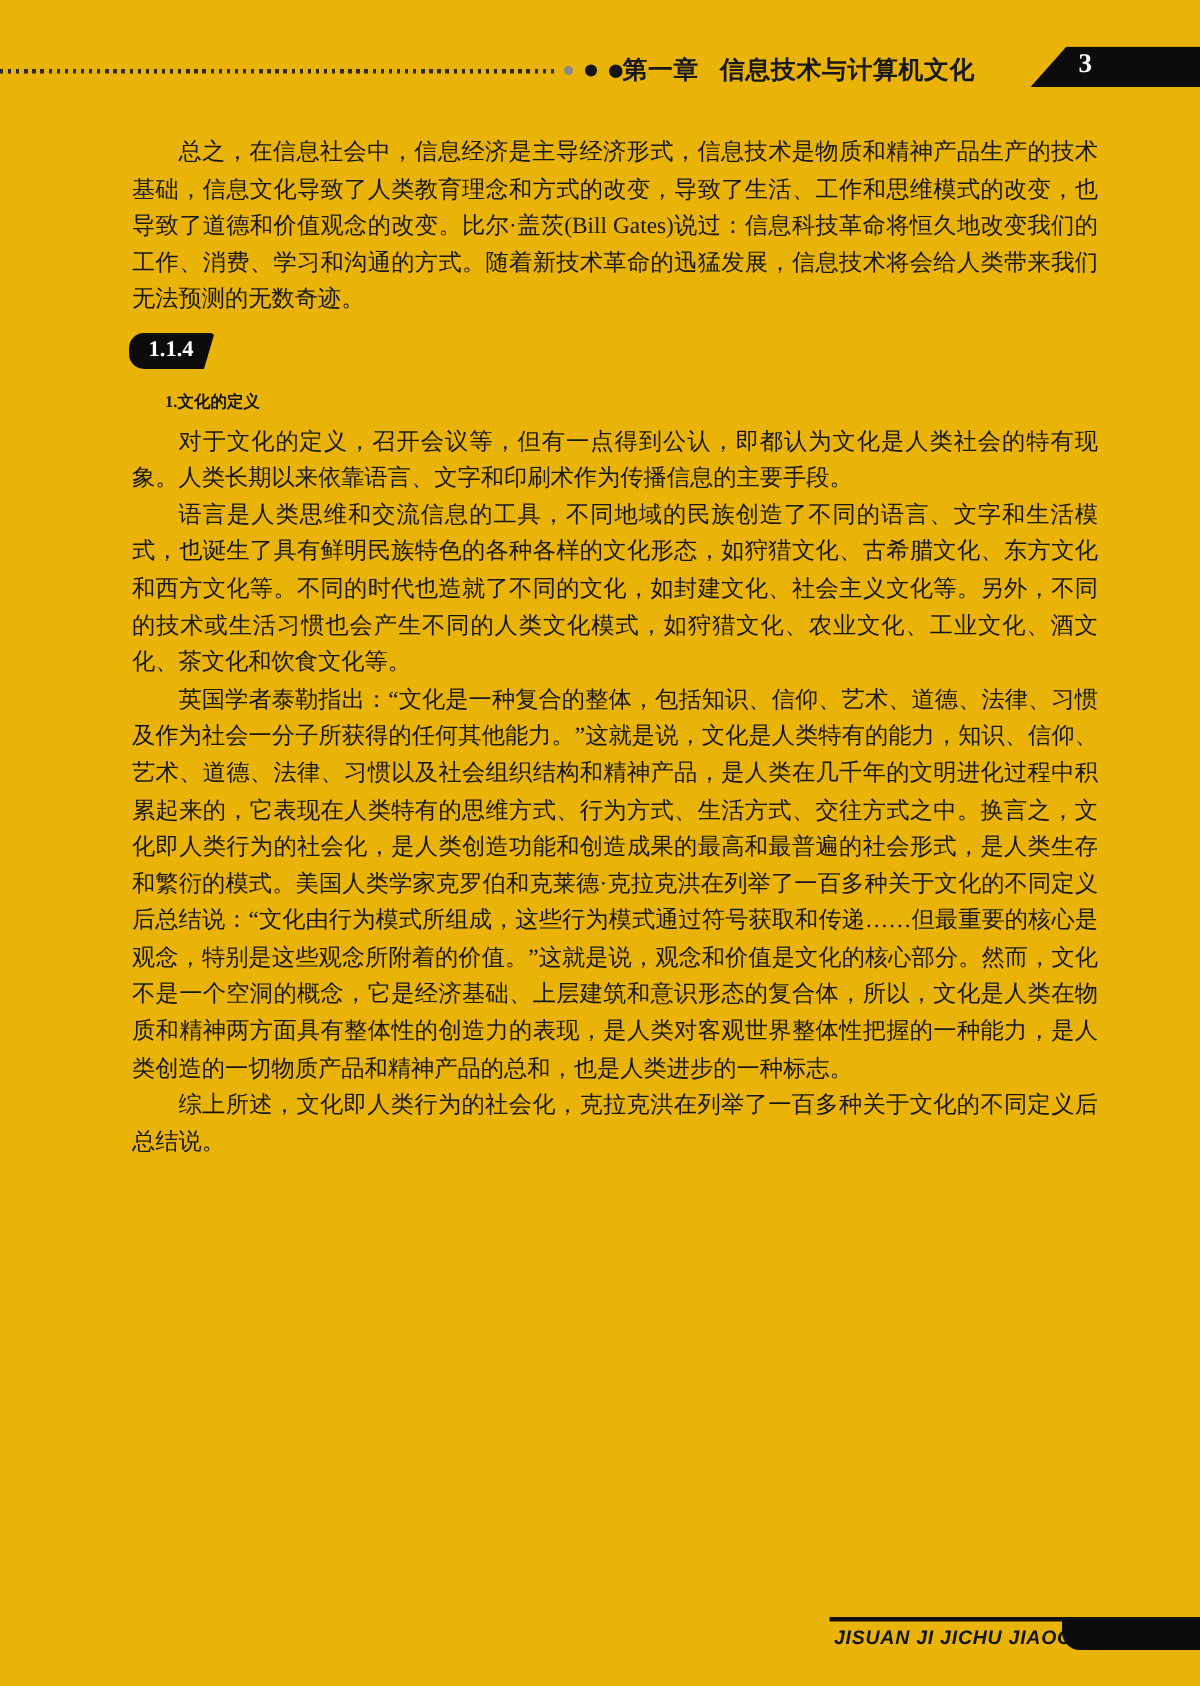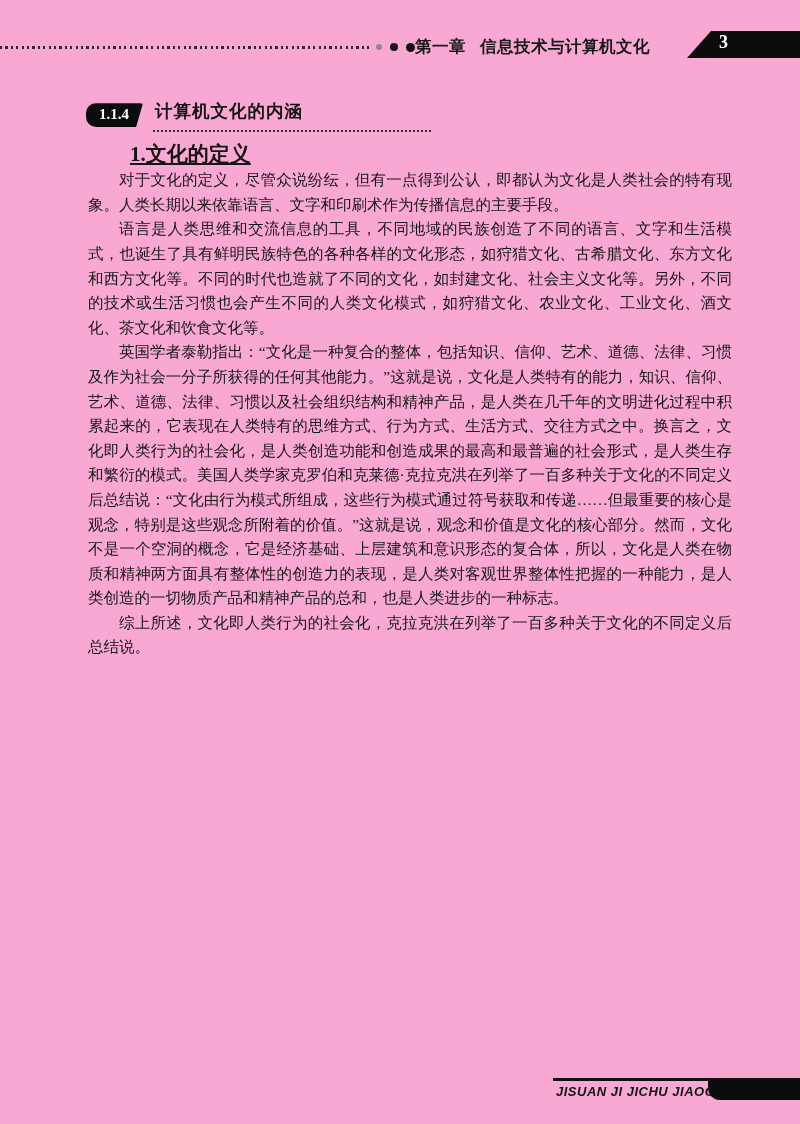--- a/index.html
+++ b/index.html
@@ -1,21 +1,21 @@
 <!DOCTYPE html>
 <html lang="zh"><head>
 <meta charset="utf-8">
 <style>
   html, body { margin: 0; padding: 0; background: #e8e8e8; }
   .page {
     position: relative;
     width: 800px;
     height: 1124px;
     margin: 0 auto;
-    background: #f9a8d4;
+    background: #eab308;
     overflow: hidden;
     color: #1c1c1c;
     font-family: "Liberation Serif", "DejaVu Serif", serif;
   }
 
   
   .header { position: absolute; top: 0; left: 0; right: 0; height: 70px; }
   .dotted-leader {
     position: absolute; left: 0; top: 46px; width: 372px; height: 3px;
     background: repeating-linear-gradient(90deg, #2b2b2b 0 2.2px, transparent 2.2px 5.4px);
@@ -68,23 +68,22 @@
   }
   .section-title {
     font-family: "DejaVu Sans", "Liberation Sans", sans-serif;
     font-weight: bold; font-size: 17.5px; color: #141414; letter-spacing: 1px;
     white-space: nowrap;
   }
 
   
   .subsection-heading {
     margin: 3px 0 2px 0; text-indent: 2em;
-    font-weight: bold; font-size: 21px; color: #141414;
+    font-weight: bold; font-size: 11px; color: #141414;
     font-family: "Liberation Serif", "DejaVu Serif", serif;
-    text-decoration: underline;
   }
 
   
   .footer { position: absolute; left: 0; right: 0; bottom: 0; height: 60px; }
   .footer-rule { position: absolute; left: 553px; right: 0; top: 14px; height: 3px; background: #111111; }
   .footer-text {
     position: absolute; left: 556px; top: 20px;
     font-family: "Liberation Sans", "DejaVu Sans", sans-serif;
     font-style: italic; font-weight: bold; font-size: 13px; letter-spacing: 0.5px;
     color: #141414; white-space: nowrap;
@@ -108,32 +107,30 @@
     </div>
     <div class="chapter-line">
       <span class="chapter-label">第一章</span><span>信息技术与计算机文化</span>
     </div>
     <div class="page-number-tab">
       <span class="num">3</span>
     </div>
   </div>
 
   <div class="content">
+    <p class="para">总之，在信息社会中，信息经济是主导经济形式，信息技术是物质和精神产品生产的技术基础，信息文化导致了人类教育理念和方式的改变，导致了生活、工作和思维模式的改变，也导致了道德和价值观念的改变。比尔·盖茨(Bill Gates)说过：信息科技革命将恒久地改变我们的工作、消费、学习和沟通的方式。随着新技术革命的迅猛发展，信息技术将会给人类带来我们无法预测的无数奇迹。</p>
 
     <div class="section-heading">
       <span class="section-number-badge">1.1.4</span>
-      <span class="section-title-wrap">
-        <span class="section-title">计算机文化的内涵</span>
-      </span>
     </div>
 
 
     <p class="subsection-heading">1.文化的定义</p>
 
-    <p class="para">对于文化的定义，尽管众说纷纭，但有一点得到公认，即都认为文化是人类社会的特有现象。人类长期以来依靠语言、文字和印刷术作为传播信息的主要手段。</p>
+    <p class="para">对于文化的定义，召开会议等，但有一点得到公认，即都认为文化是人类社会的特有现象。人类长期以来依靠语言、文字和印刷术作为传播信息的主要手段。</p>
     <p class="para">语言是人类思维和交流信息的工具，不同地域的民族创造了不同的语言、文字和生活模式，也诞生了具有鲜明民族特色的各种各样的文化形态，如狩猎文化、古希腊文化、东方文化和西方文化等。不同的时代也造就了不同的文化，如封建文化、社会主义文化等。另外，不同的技术或生活习惯也会产生不同的人类文化模式，如狩猎文化、农业文化、工业文化、酒文化、茶文化和饮食文化等。</p>
     <p class="para">英国学者泰勒指出：“文化是一种复合的整体，包括知识、信仰、艺术、道德、法律、习惯及作为社会一分子所获得的任何其他能力。”这就是说，文化是人类特有的能力，知识、信仰、艺术、道德、法律、习惯以及社会组织结构和精神产品，是人类在几千年的文明进化过程中积累起来的，它表现在人类特有的思维方式、行为方式、生活方式、交往方式之中。换言之，文化即人类行为的社会化，是人类创造功能和创造成果的最高和最普遍的社会形式，是人类生存和繁衍的模式。美国人类学家克罗伯和克莱德·克拉克洪在列举了一百多种关于文化的不同定义后总结说：“文化由行为模式所组成，这些行为模式通过符号获取和传递……但最重要的核心是观念，特别是这些观念所附着的价值。”这就是说，观念和价值是文化的核心部分。然而，文化不是一个空洞的概念，它是经济基础、上层建筑和意识形态的复合体，所以，文化是人类在物质和精神两方面具有整体性的创造力的表现，是人类对客观世界整体性把握的一种能力，是人类创造的一切物质产品和精神产品的总和，也是人类进步的一种标志。</p>
     <p class="para">综上所述，文化即人类行为的社会化，克拉克洪在列举了一百多种关于文化的不同定义后总结说。</p>
   </div>
 
   <div class="footer">
     <div class="footer-rule"></div>
     <div class="footer-text">JISUAN JI JICHU JIAOCAI</div>
     <div class="footer-corner-block"></div>
   </div>

